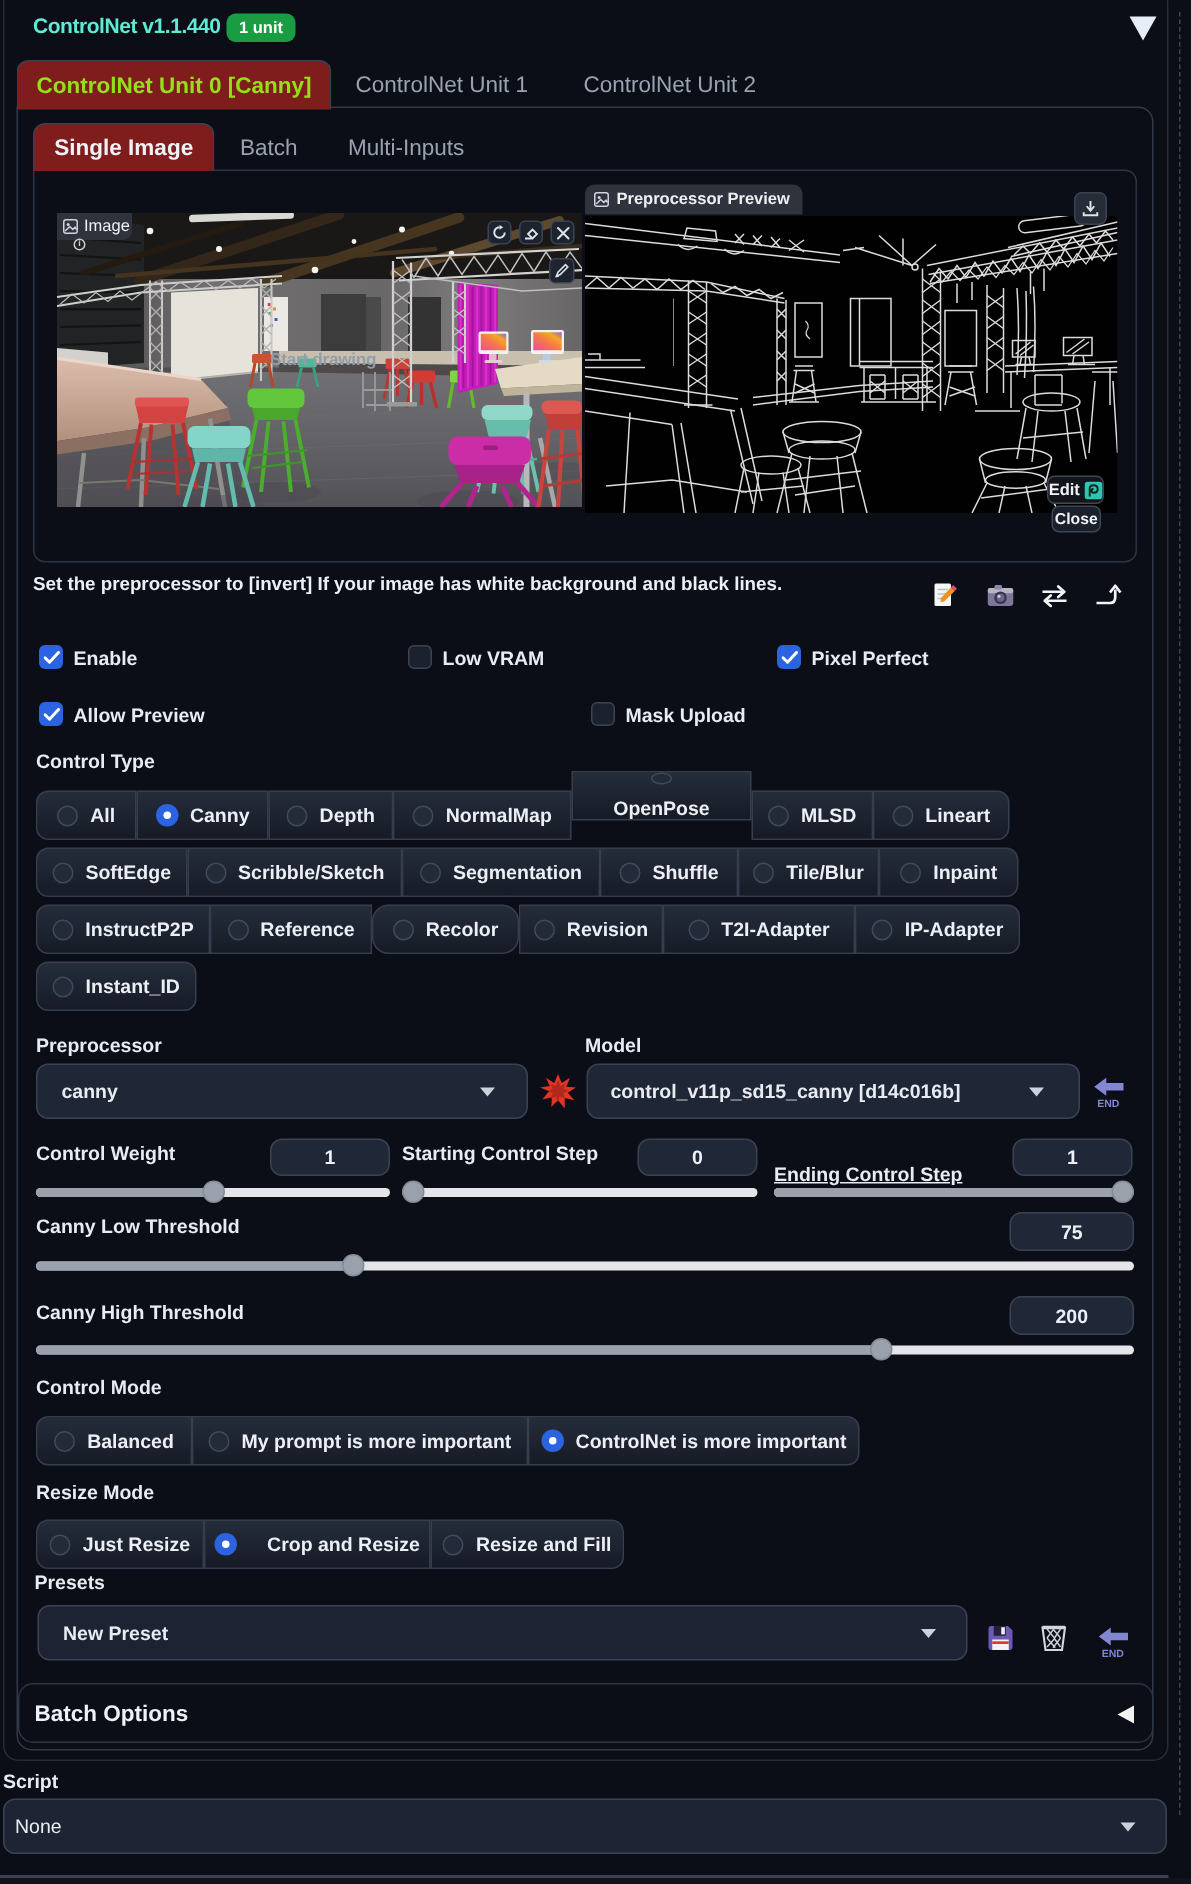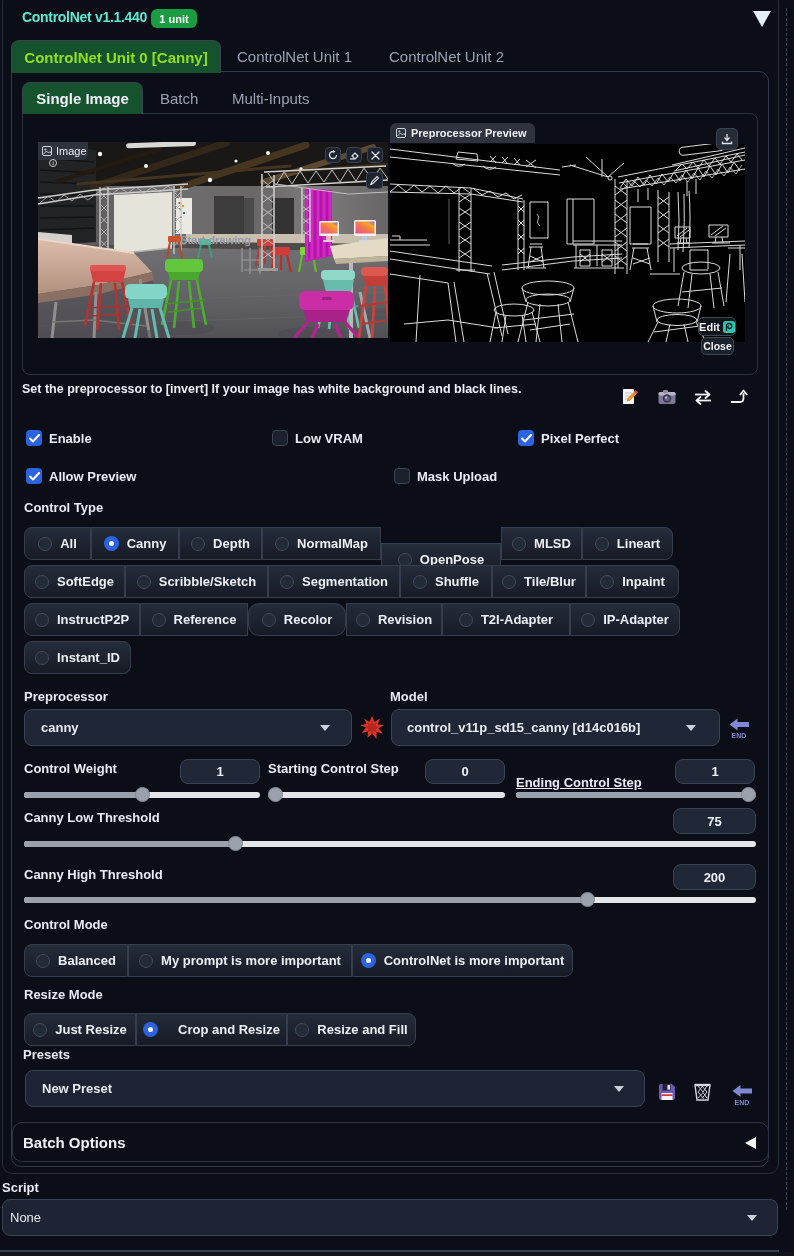--- a/index.html
+++ b/index.html
@@ -2,21 +2,21 @@
 <html><head>
 <meta charset="utf-8">
 <style>
 * { margin:0; padding:0; box-sizing:border-box; }
 html,body { width:794px; height:1256px; background:#0b0e16; overflow:hidden; }
 body { font-family:"Liberation Sans", sans-serif; color:#e8ebf1; position:relative; }
 .abs { position:absolute; }
 .lbl { font-size:13px; font-weight:700; color:#e8ebf1; }
 .graytxt { color:#99a2b2; }
 .green { color:#94e018; }
-.tabbox { border:1px solid #394152; border-bottom:none; border-radius:8px 8px 0 0; background:#14532d; display:flex; align-items:center; justify-content:center; }
+.tabbox { border:1px solid #394152; border-bottom:none; border-radius:8px 8px 0 0; background:#7f1d1d; display:flex; align-items:center; justify-content:center; }
 .panel { border:1px solid #2c3444; }
 .ddown { background:#1f2635; border:1px solid #3a4354; border-radius:8px; display:flex; align-items:center; }
 .ddarrow { width:0; height:0; border-left:5px solid transparent; border-right:5px solid transparent; border-top:6px solid #ccd2dc; position:absolute; }
 .numbox { background:#202736; border:1px solid #3a4354; border-radius:8px; display:flex; align-items:center; justify-content:center; font-size:13px; font-weight:700; color:#eceff5; }
 .ckrow { display:flex; align-items:center; }
 .ckbox { width:16px; height:16px; border-radius:4px; }
 .ckon { background:#2b63e0; display:flex; align-items:center; justify-content:center; }
 .ckoff { background:#1b212d; border:1px solid #3c4454; }
 .cklbl { margin-left:7px; font-size:13px; font-weight:700; color:#e8ebf1; }
 .rbox { position:absolute; height:33px; background:linear-gradient(#252c3a,#161b26); border:1px solid #363e4e; display:flex; align-items:center; justify-content:center; gap:8px; border-radius:0; }
@@ -560,21 +560,21 @@
     <span class="rl">Canny</span>
   </div>
 <div class="rbox" style="left:179px; top:527px; width:83px;">
     <div class="radio"></div>
     <span class="rl">Depth</span>
   </div>
 <div class="rbox" style="left:262px; top:527px; width:119px;">
     <div class="radio"></div>
     <span class="rl">NormalMap</span>
   </div>
-<div class="rbox" style="left:381px; top:543px; width:120px;">
+<div class="rbox" style="left:381px; top:514px; width:120px;flex-direction:column;">
     <div class="radio"></div>
     <span class="rl">OpenPose</span>
   </div>
 <div class="rbox" style="left:501px; top:527px; width:81px;">
     <div class="radio"></div>
     <span class="rl">MLSD</span>
   </div>
 <div class="rbox" style="left:582px; top:527px; width:91px; border-radius:0 8px 8px 0;">
     <div class="radio"></div>
     <span class="rl">Lineart</span>

